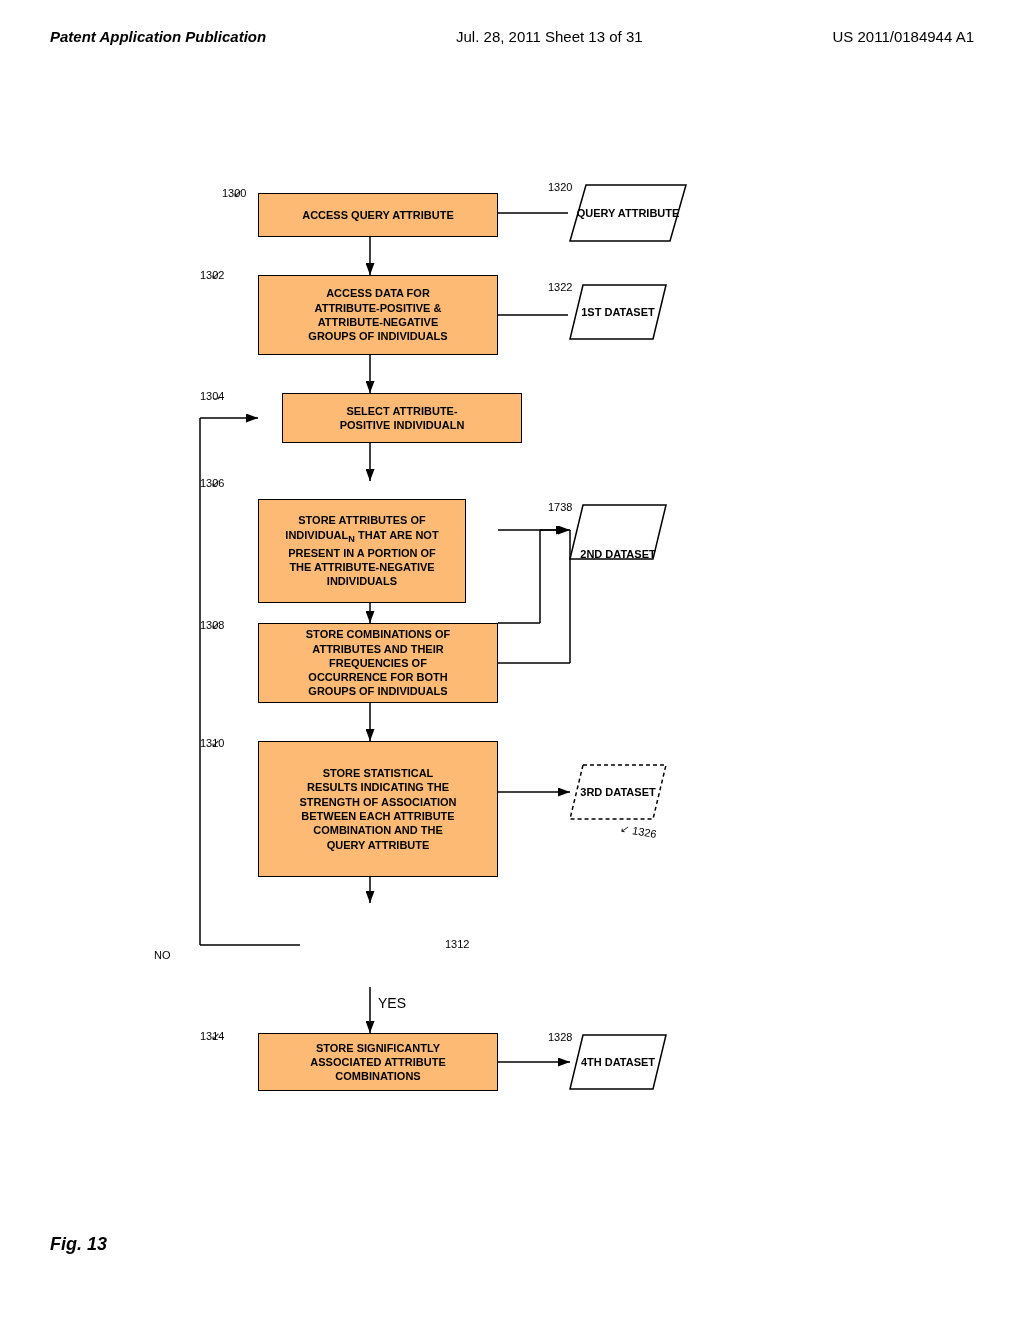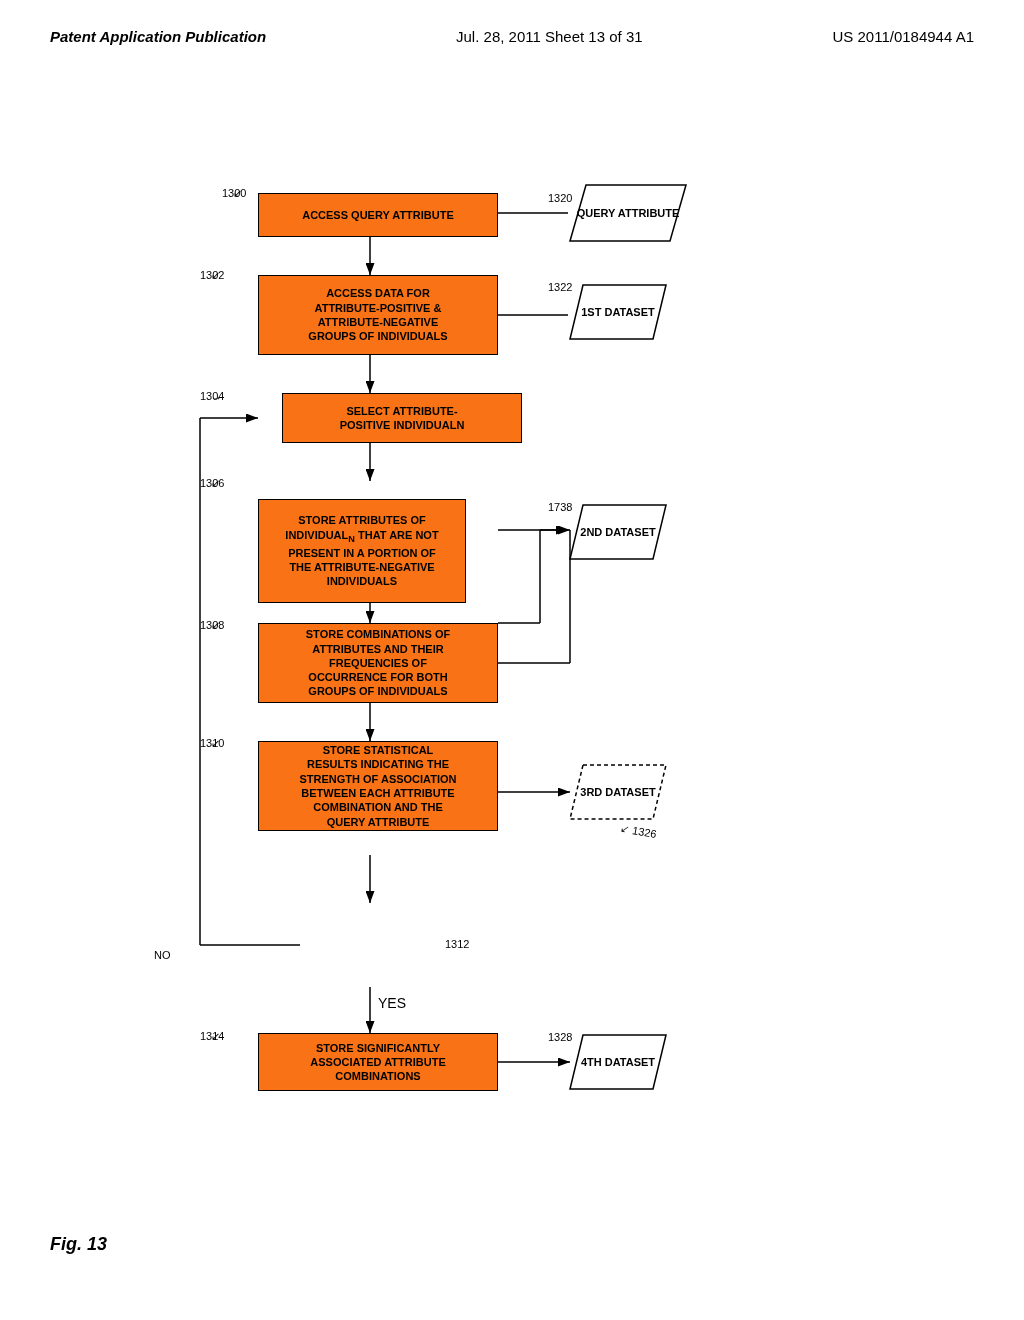--- a/index.html
+++ b/index.html
@@ -39,21 +39,21 @@
       position: relative;
       width: 100%;
       height: 1220px;
       margin-top: 20px;
     }
 
     
     .flow-box {
       position: absolute;
       border: 1.5px solid #000;
-      background: #f97316;
+      background: #fdba74;
       display: flex;
       align-items: center;
       justify-content: center;
       text-align: center;
       font-size: 11px;
       font-weight: bold;
       line-height: 1.3;
       padding: 6px;
     }
 
@@ -175,21 +175,21 @@
     <span style="white-space:pre-line;">STORE COMBINATIONS OF
 ATTRIBUTES AND THEIR
 FREQUENCIES OF
 OCCURRENCE FOR BOTH
 GROUPS OF INDIVIDUALS</span>
   </div>
 
   <div style="position:absolute; top:672px; left:200px; font-size:11px;">1310</div>
   <div style="position:absolute; top:672px; left:211px; font-size:11px;">↙</div>
 
-  <div class="flow-box" style="left:258px; top:676px; width:240px; height:90px;">
+  <div class="flow-box" style="left:258px; top:676px; width:240px; height:136px;">
     <span style="white-space:pre-line;">STORE STATISTICAL
 RESULTS INDICATING THE
 STRENGTH OF ASSOCIATION
 BETWEEN EACH ATTRIBUTE
 COMBINATION AND THE
 QUERY ATTRIBUTE</span>
   </div>
 
 
   <div style="position:absolute; top:873px; left:445px; font-size:11px;">1312</div>
@@ -209,38 +209,38 @@
 
   <div style="position:absolute; top:118px; left:568px; width:120px; height:60px;">
     <svg width="120" height="60">
       <polygon points="18,2 118,2 102,58 2,58" fill="white" stroke="black" stroke-width="1.5"></polygon>
     </svg>
     <div style="position:absolute;top:0;left:0;width:120px;height:60px;display:flex;align-items:center;justify-content:center;text-align:center;font-size:11px;font-weight:bold;line-height:1.3;">
       <span>QUERY
 ATTRIBUTE</span>
     </div>
   </div>
-  <div style="position:absolute; top:116px; left:548px; font-size:11px;margin-top:11px;">1320</div>
+  <div style="position:absolute; top:116px; left:548px; font-size:11px;">1320</div>
 
   <div style="position:absolute; top:218px; left:568px; width:100px; height:58px;">
     <svg width="100" height="58">
       <polygon points="15,2 98,2 85,56 2,56" fill="white" stroke="black" stroke-width="1.5"></polygon>
     </svg>
     <div style="position:absolute;top:0;left:0;width:100px;height:58px;display:flex;align-items:center;justify-content:center;text-align:center;font-size:11px;font-weight:bold;line-height:1.3;">
       <span>1ST
 DATASET</span>
     </div>
   </div>
   <div style="position:absolute; top:216px; left:548px; font-size:11px;">1322</div>
 
   <div style="position:absolute; top:438px; left:568px; width:100px; height:58px;">
     <svg width="100" height="58">
       <polygon points="15,2 98,2 85,56 2,56" fill="white" stroke="black" stroke-width="1.5"></polygon>
     </svg>
-    <div style="position:absolute;top:0;left:0;width:100px;height:58px;display:flex;align-items:center;justify-content:center;text-align:center;font-size:11px;font-weight:bold;line-height:1.3;">
+    <div style="position:absolute;top:0;left:0;width:100px;height:58px;display:flex;align-items:flex-end;justify-content:center;text-align:center;font-size:11px;font-weight:bold;line-height:1.3;">
       <span>2ND
 DATASET</span>
     </div>
   </div>
   <div style="position:absolute; top:436px; left:548px; font-size:11px;">1738</div>
 
   <svg style="position:absolute;top:0;left:0;width:100%;height:100%;pointer-events:none;">
 
     <line x1="498" y1="558" x2="540" y2="558" stroke="#000" stroke-width="1.5"></line>
     <line x1="540" y1="465" x2="540" y2="558" stroke="#000" stroke-width="1.5"></line>

